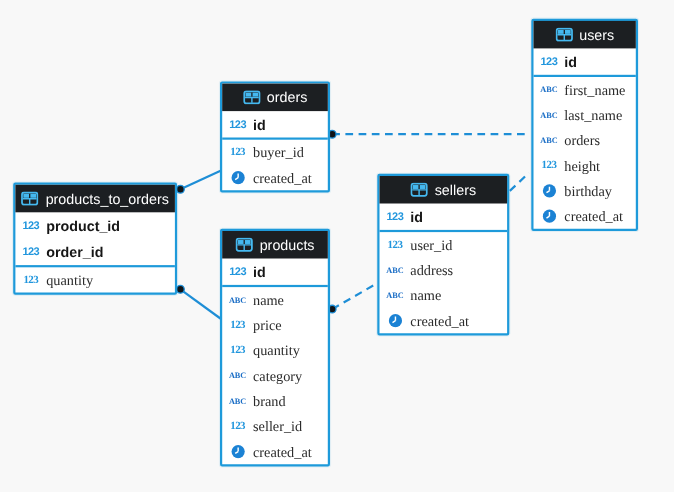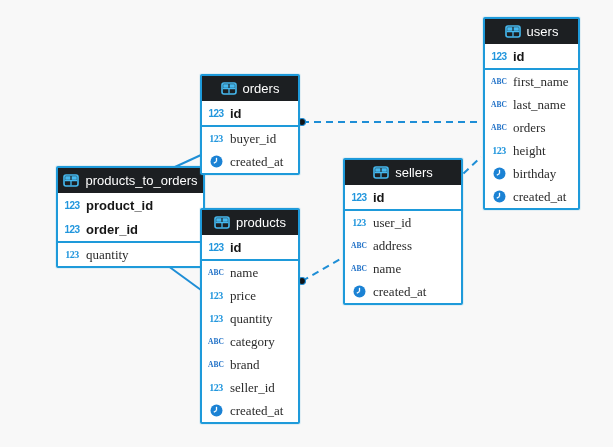--- a/index.html
+++ b/index.html
@@ -47,21 +47,21 @@
       <line class="solid" x1="164" y1="263" x2="201" y2="290"></line>
       <circle class="dot" cx="164" cy="263" r="3.5"></circle>
       <line class="dashed" x1="302" y1="122" x2="480" y2="122"></line>
       <circle class="dot" cx="302" cy="122" r="3.5"></circle>
       <line class="dashed" x1="446" y1="190" x2="481" y2="157"></line>
       <circle class="dot" cx="446" cy="190" r="3.5"></circle>
       <line class="dashed" x1="302" y1="281" x2="342" y2="258"></line>
       <circle class="dot" cx="302" cy="281" r="3.5"></circle>
     </svg>
   <div id="tables">
-      <div class="table" style="left: 12px; top: 166px; width: 149px; margin-left: 44px;">
+      <div class="table" style="left: 12px; top: 166px; width: 149px;">
         <div class="thead">
           <span style="display:flex">
             <svg width="16" height="13" viewBox="0 0 16 13">
               <rect x="1" y="1" width="14" height="11" rx="2" fill="none" stroke="#45b9f0" stroke-width="1.6"></rect>
               <rect x="2.2" y="2.2" width="5.2" height="3.6" fill="#45b9f0"></rect>
               <rect x="8.6" y="2.2" width="5.2" height="3.6" fill="#45b9f0"></rect>
               <line x1="8" y1="6.4" x2="8" y2="11.4" stroke="#45b9f0" stroke-width="1.3"></line>
               <line x1="1.8" y1="6.6" x2="14.2" y2="6.6" stroke="#45b9f0" stroke-width="1.3"></line>
             </svg>
           </span>

